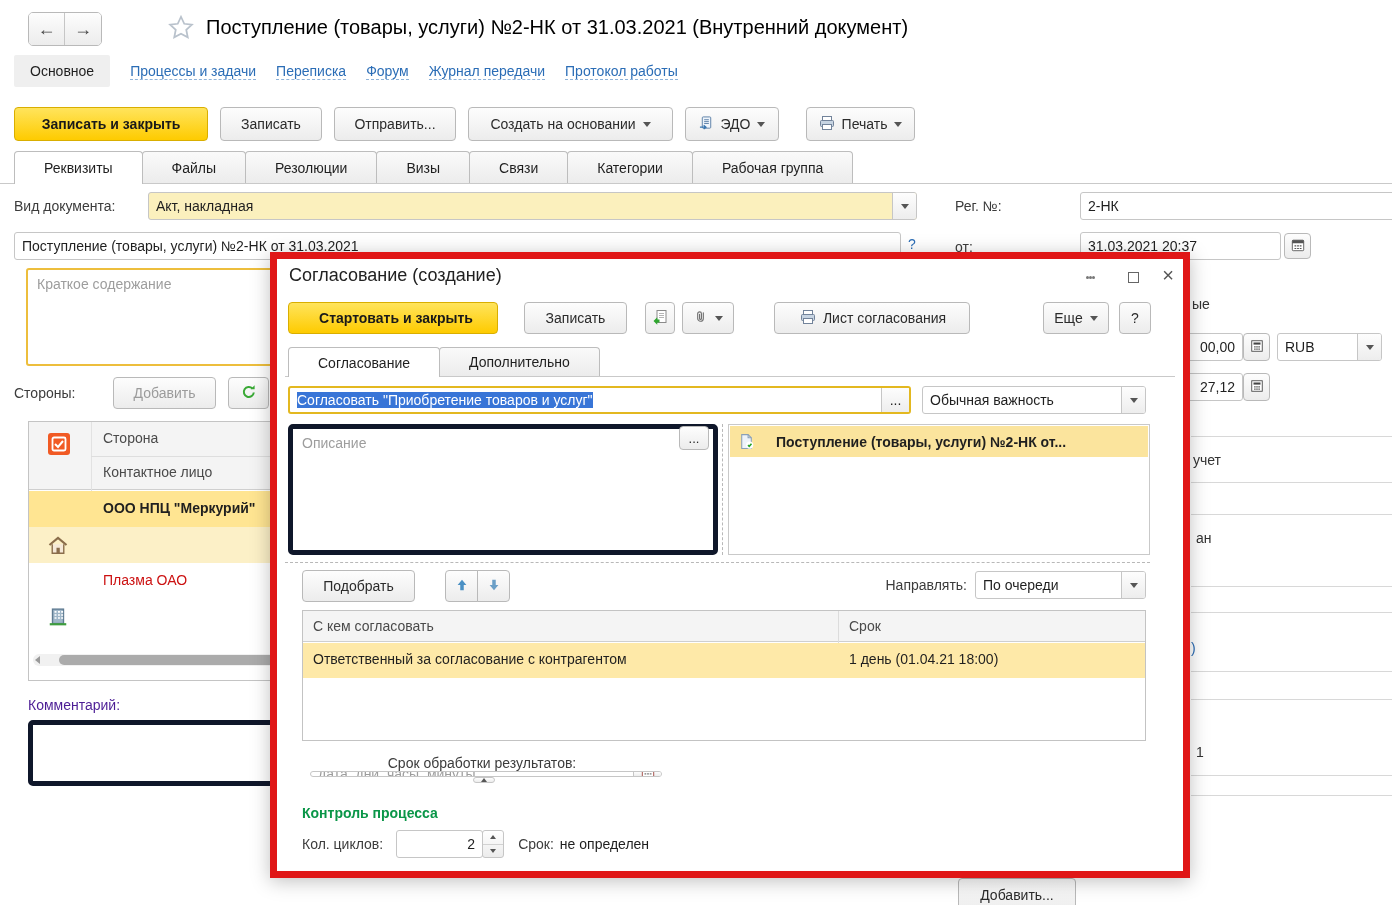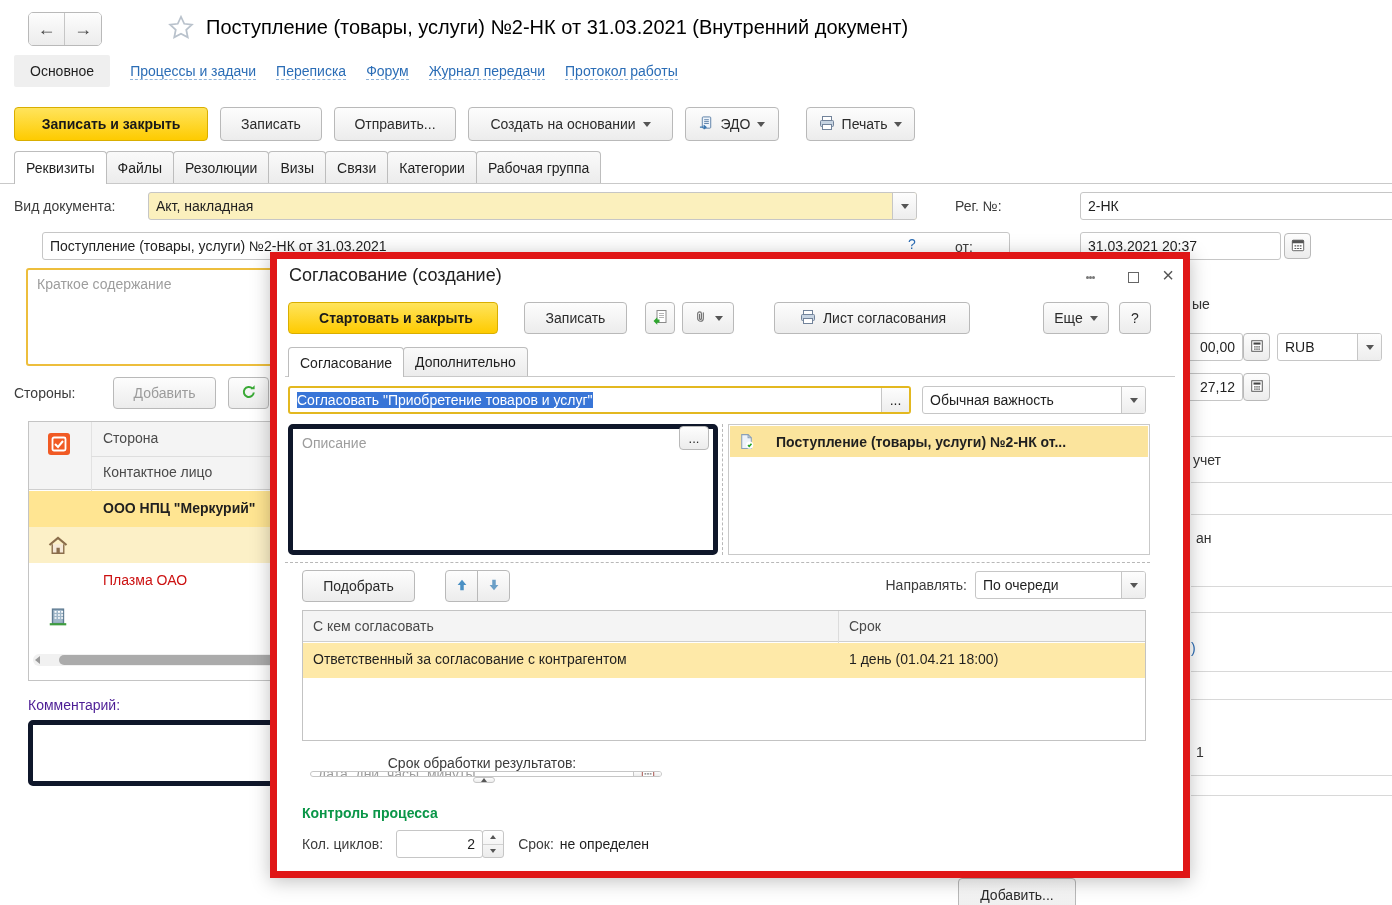--- a/index.html
+++ b/index.html
@@ -8,21 +8,21 @@
   .abs { position:absolute; }
 
   .btn { display:inline-flex; align-items:center; justify-content:center; gap:7px;
          background:linear-gradient(#fdfdfd,#ececec); border:1px solid #b9b9b9; border-radius:4px;
          font-size:14px; color:#2b2b2b; height:34px; padding:0 14px; cursor:pointer; white-space:nowrap; }
   .btn-sm { height:32px; }
   .btn-yellow { background:linear-gradient(#ffe45c,#fecb00); border-color:#d9ae00; font-weight:bold; color:#191919; }
   .btn-disabled { color:#9b9b9b; }
   .caret { width:0; height:0; border-left:4px solid transparent; border-right:4px solid transparent; border-top:5px solid #555; }
 
-  .tab { height:32px; padding:0 11px; display:inline-flex; align-items:center; border:1px solid #bdbdbd;
+  .tab { height:32px; padding:0 29px; display:inline-flex; align-items:center; border:1px solid #bdbdbd;
          border-bottom:none; border-radius:4px 4px 0 0; background:linear-gradient(#fafafa,#ececec);
          margin-right:-1px; cursor:pointer; position:relative; }
   .tab.active { background:#fff; z-index:3; height:33px; }
   .tab-sm { height:29px; }
   .tab-sm.active { height:30px; }
 
   .link { color:#2b6db6; text-decoration:none; border-bottom:1px dashed #8fb3d9; cursor:pointer; }
   .nav-active { background:#efefef; padding:8px 16px; border-radius:2px; }
 
   .field { height:28px; border:1px solid #c6c6c6; border-radius:3px; background:#fff;
@@ -128,21 +128,21 @@
   </div>
   <div class="hline" style="left:0;top:183px;width:1392px;background:#c9c9c9;"></div>
 
   <div class="abs" style="left:14px;top:198px;color:#3c3c3c;">Вид документа:</div>
   <div class="field field-yellow abs" style="left:148px;top:192px;width:769px;">
     <span>Акт, накладная</span>
     <span class="ddseg">
         <span class="caret" style="margin:0;"></span>
       </span>
   </div>
-  <div class="field abs" style="left:14px;top:232px;width:968px;margin-left:28px;">
+  <div class="field abs" style="left:14px;top:232px;width:887px;">
       <span>Поступление (товары, услуги) №2-НК от 31.03.2021</span>
     </div>
   <div class="abs" style="left:908px;top:236px;color:#2b6db6;">?</div>
 
   <div class="abs" style="left:955px;top:198px;color:#3c3c3c;">Рег. №:</div>
   <div class="field abs" style="left:1080px;top:192px;width:330px;">
       <span>2-НК</span>
     </div>
 
   <div class="abs" style="left:955px;top:239px;color:#3c3c3c;">от:</div>

